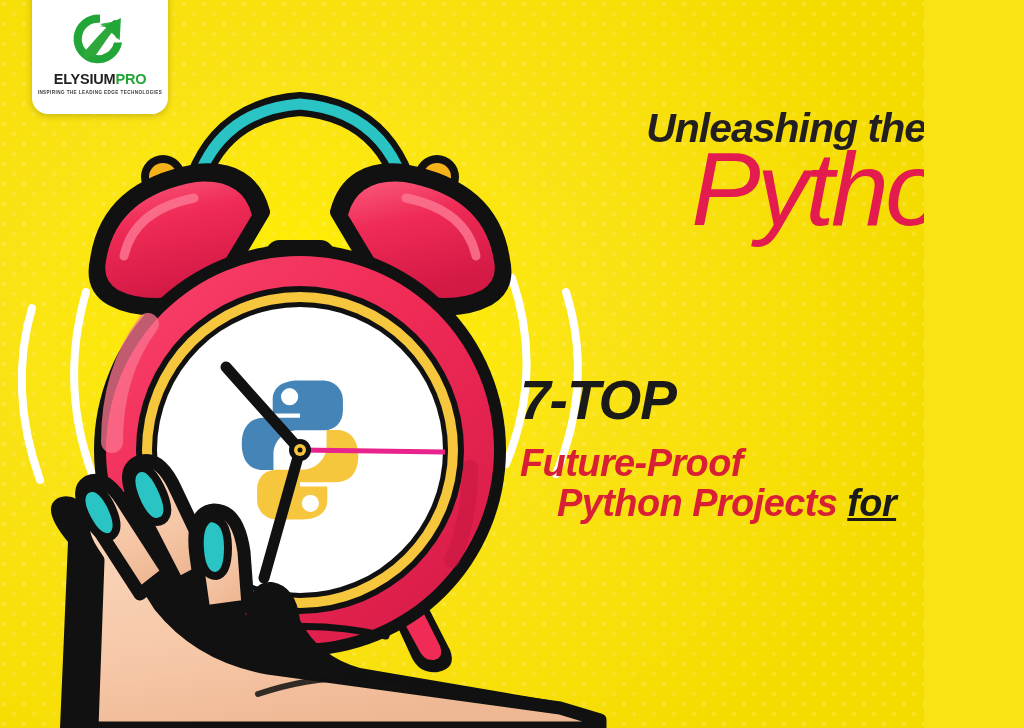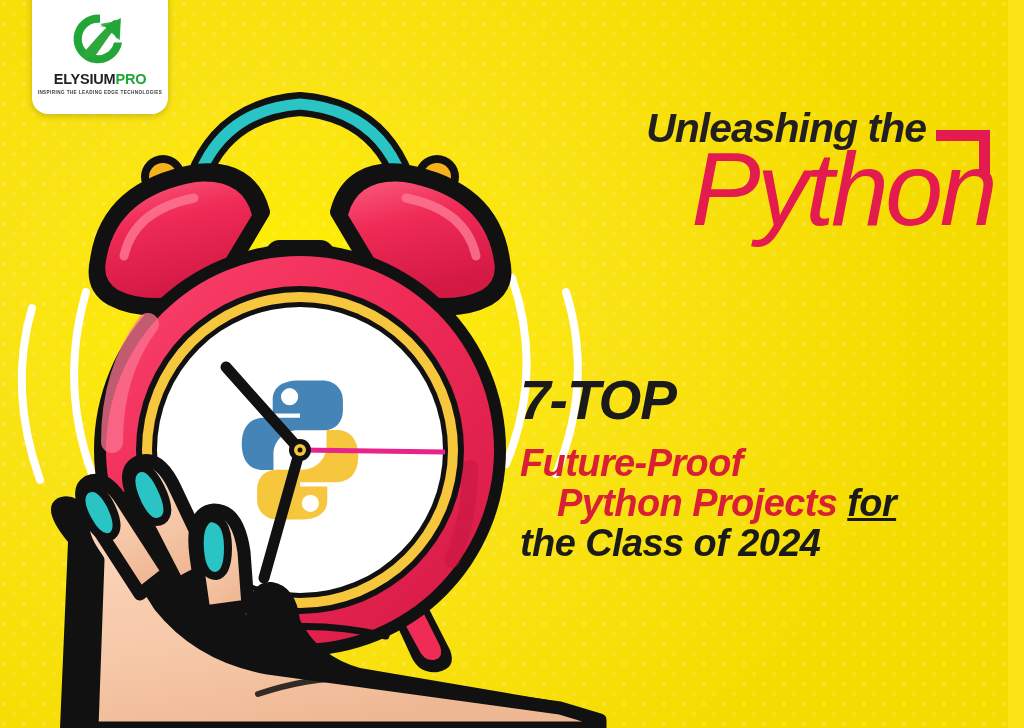--- a/index.html
+++ b/index.html
@@ -6,21 +6,21 @@
   html,body { width:1024px; height:728px; overflow:hidden; }
   body {
     font-family:"Liberation Sans", sans-serif;
     background:#FAE315;
     position:relative;
   }
 
   
   #poster {
     position:absolute; inset:0;
-    width:1008px; height:728px;
+    width:924px; height:728px;
     background:#fef9c3;
     overflow:hidden;
   }
 
   
   #bg-texture {
     position:absolute; inset:0;
     background-image:
       radial-gradient(circle at 4px 4px, rgba(255,255,255,0.16) 2.0px, rgba(255,255,255,0) 2.6px),
       radial-gradient(circle at 14px 14px, rgba(255,255,255,0.13) 1.8px, rgba(255,255,255,0) 2.4px);
@@ -346,16 +346,15 @@
       <div class="bar-v"></div>
     </div>
     <div id="headline-top">Unleashing the</div>
     <div id="headline-main">Python</div>
   </div>
 
   <div id="subhead-block">
     <div class="sub-line" id="sub-line-1">7-TOP</div>
     <div class="sub-line" id="sub-line-2">Future-Proof</div>
     <div class="sub-line" id="sub-line-3"><span class="red">Python Projects</span> <span class="dark">for</span></div>
-    <div class="sub-line" id="sub-line-4">the Class of 2024</div>
   </div>
 
 </div>
 
 </body></html>

